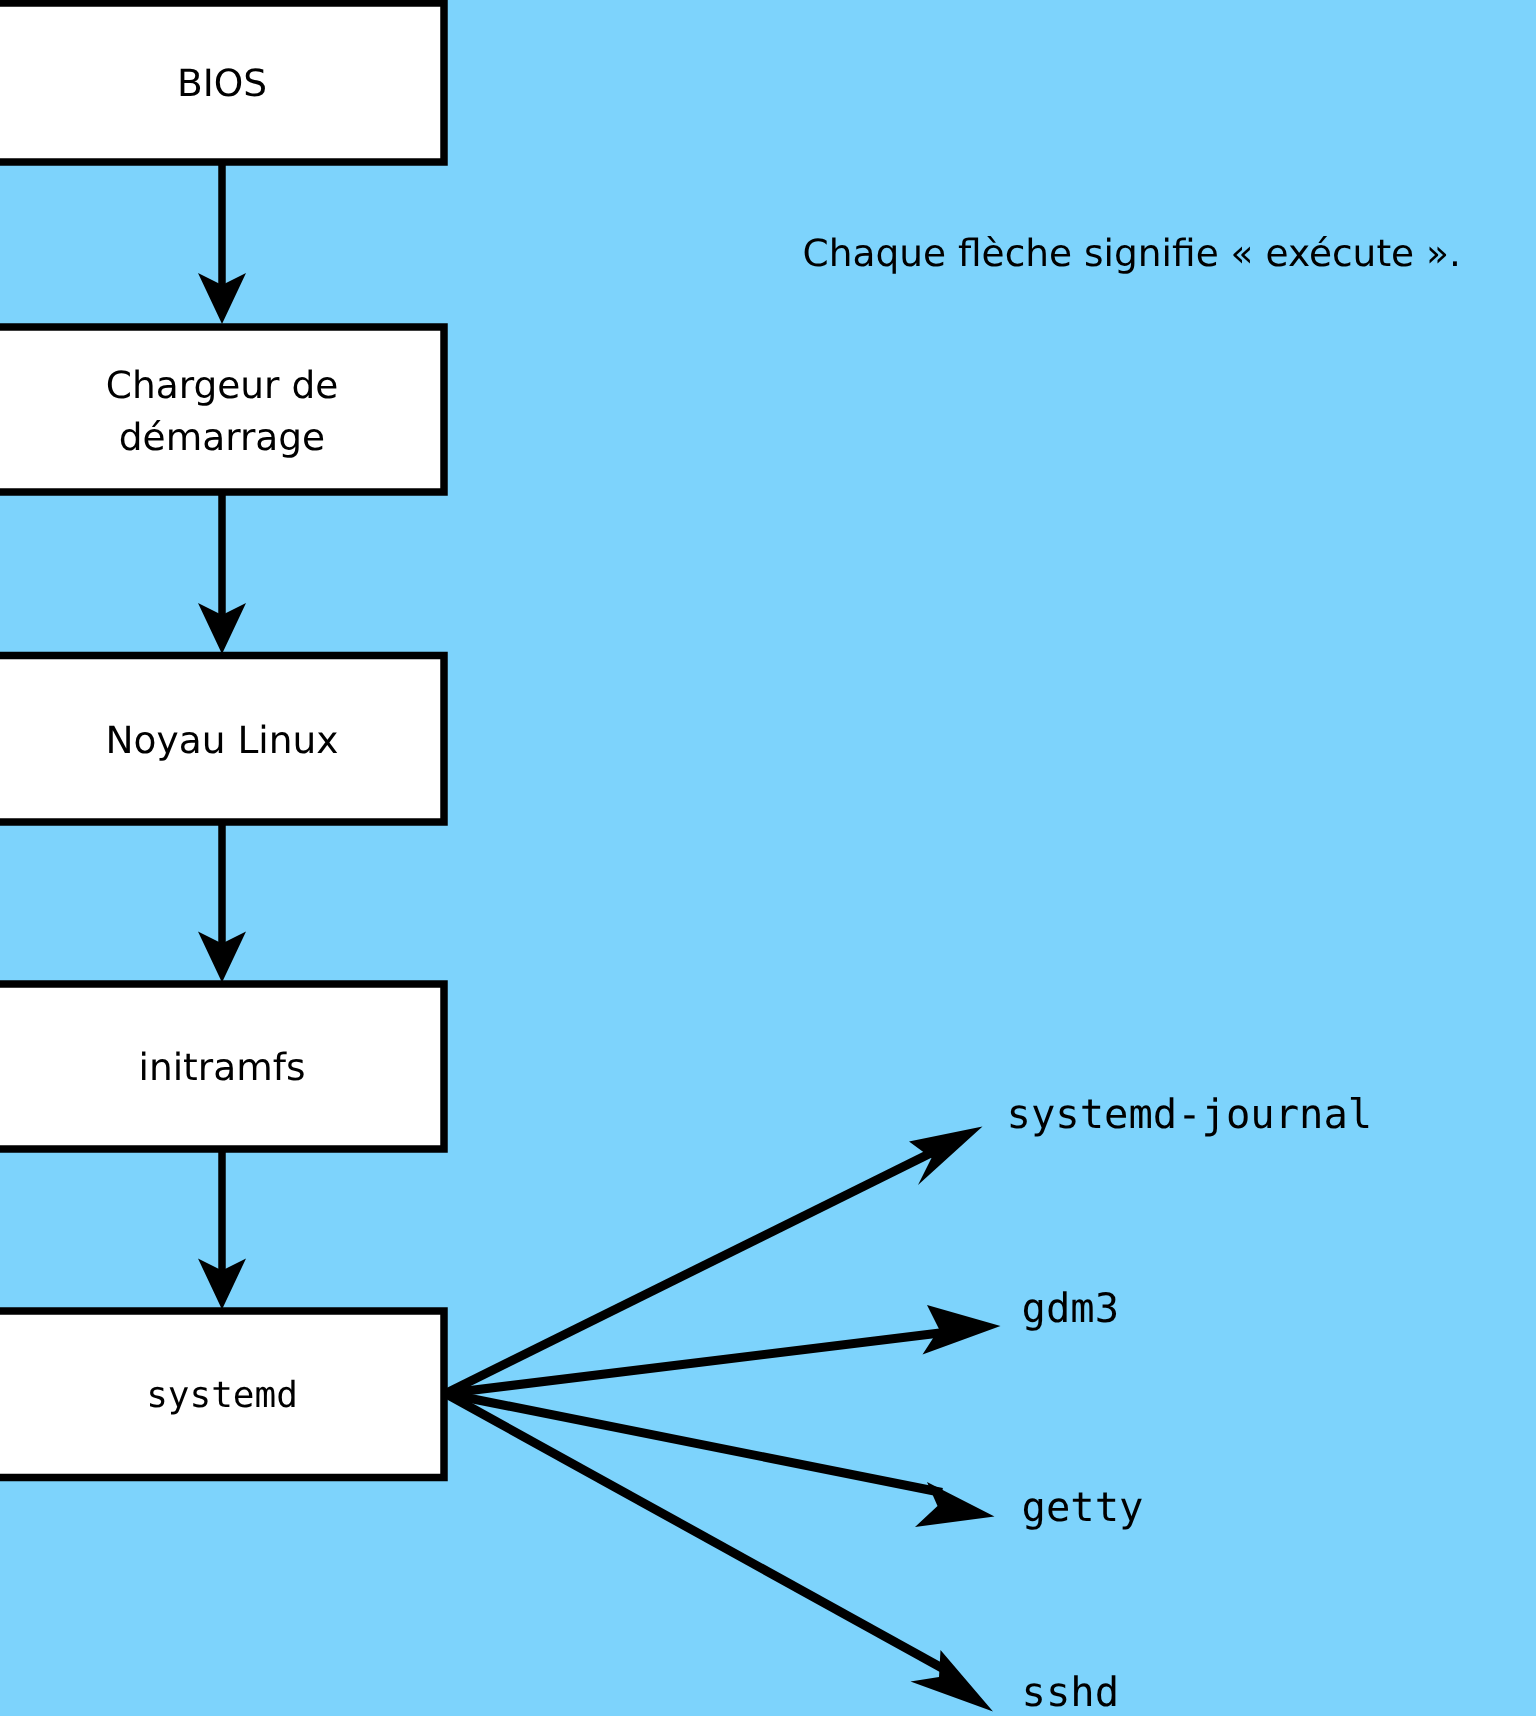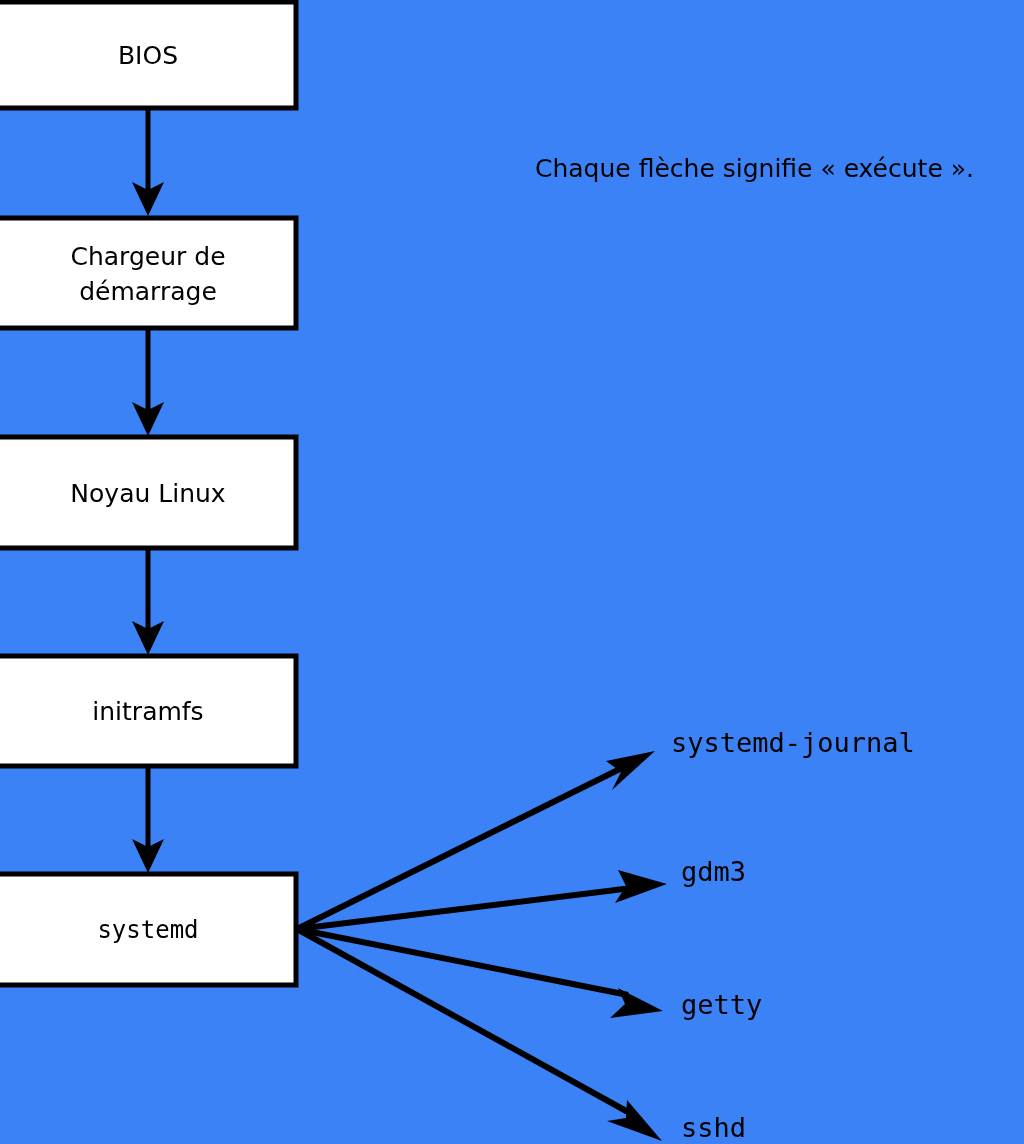--- a/index.html
+++ b/index.html
@@ -10,21 +10,21 @@
   body {
     width: 1024px;
     height: 1144px;
     overflow: hidden;
     font-family: "DejaVu Sans", sans-serif;
   }
   #diagram-root {
     position: relative;
     width: 1024px;
     height: 1144px;
-    background: #3b82f6;
+    background: #7dd3fc;
   }
   svg#boot-flow {
     display: block;
     width: 1024px;
     height: 1144px;
   }
   .box-rect {
     fill: #ffffff;
     stroke: #000000;
     stroke-width: 5;

